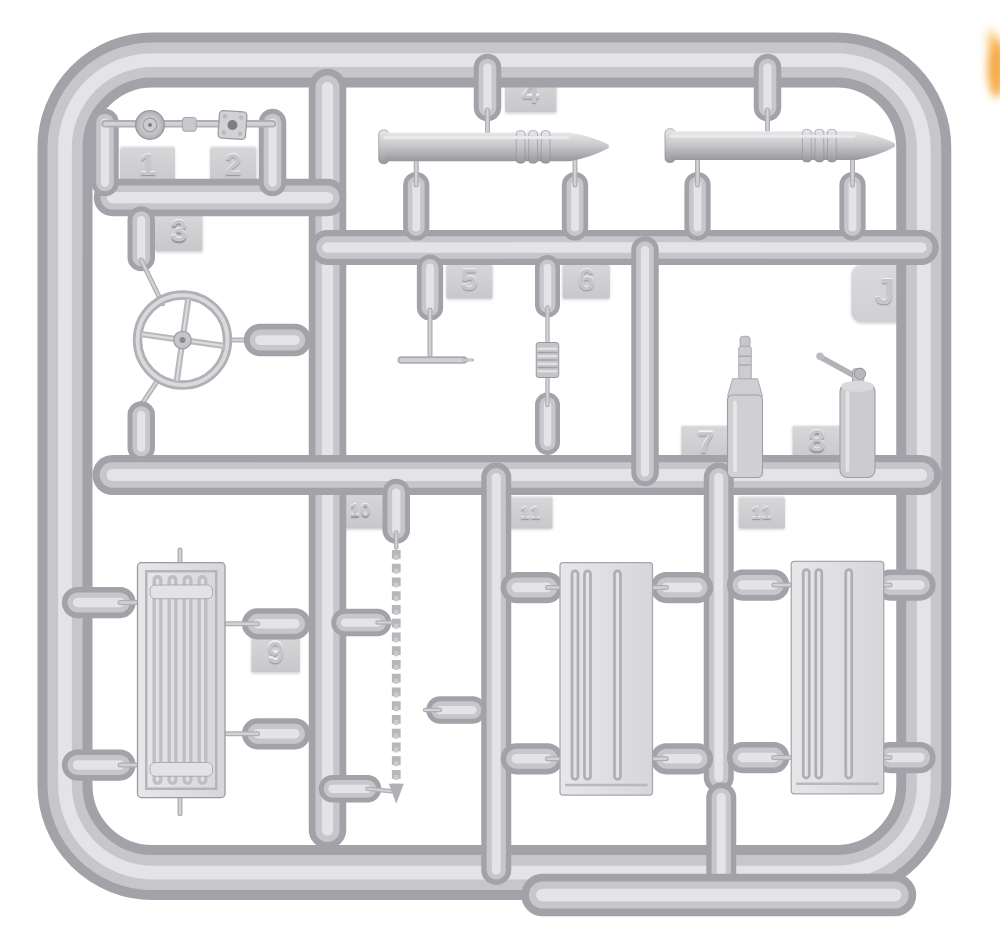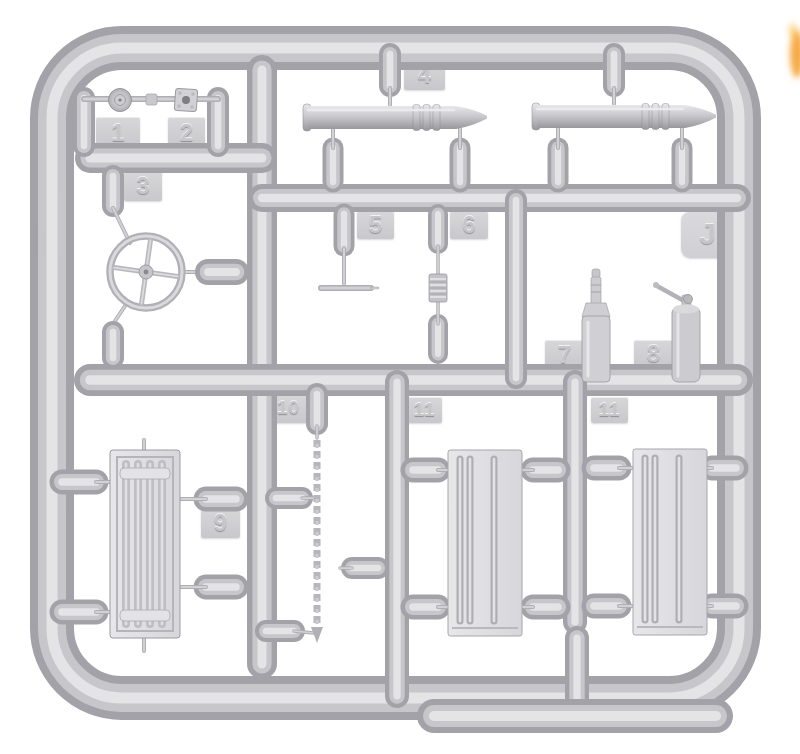--- a/index.html
+++ b/index.html
@@ -5,21 +5,21 @@
   html,body{margin:0;padding:0;background:#fff;}
   #stage{position:relative;width:800px;height:754px;background:#fff;overflow:hidden;
          font-family:"Liberation Sans", sans-serif;}
   #sprue-svg{position:absolute;left:0;top:0;z-index:2;}
   .tag{position:absolute;z-index:1;display:flex;align-items:center;justify-content:center;
        background:linear-gradient(180deg,#d7d7da 0%,#cfcfd2 55%,#c8c8cc 100%);
        border-radius:2px;
        box-shadow:inset 0 1px 0 rgba(255,255,255,.55), 0 1px 2px rgba(110,110,120,.28);
        color:#c6c6c9;font-weight:bold;font-size:24px;
        text-shadow:0 -1px 0 rgba(245,245,248,.9), 0 1px 1px rgba(95,95,105,.55);}
-  .tag.small{font-size:19px;letter-spacing:1px;}
+  .tag.small{font-size:14px;letter-spacing:1px;}
   .tag.code{border-radius:9px;font-size:29px;letter-spacing:2px;
             background:linear-gradient(180deg,#dadadd 0%,#d0d0d4 100%);}
   
   #t1 {left:96px; top:117px;width:44px;height:31px;}
   #t2 {left:168px;top:117px;width:37px;height:31px;}
   #t3 {left:124px;top:171px;width:38px;height:30px;}
   #t4 {left:404px;top:60px; width:41px;height:30px;}
   #t5 {left:357px;top:211px;width:37px;height:28px;}
   #t6 {left:450px;top:211px;width:38px;height:28px;}
   #t7 {left:545px;top:340px;width:39px;height:29px;}

